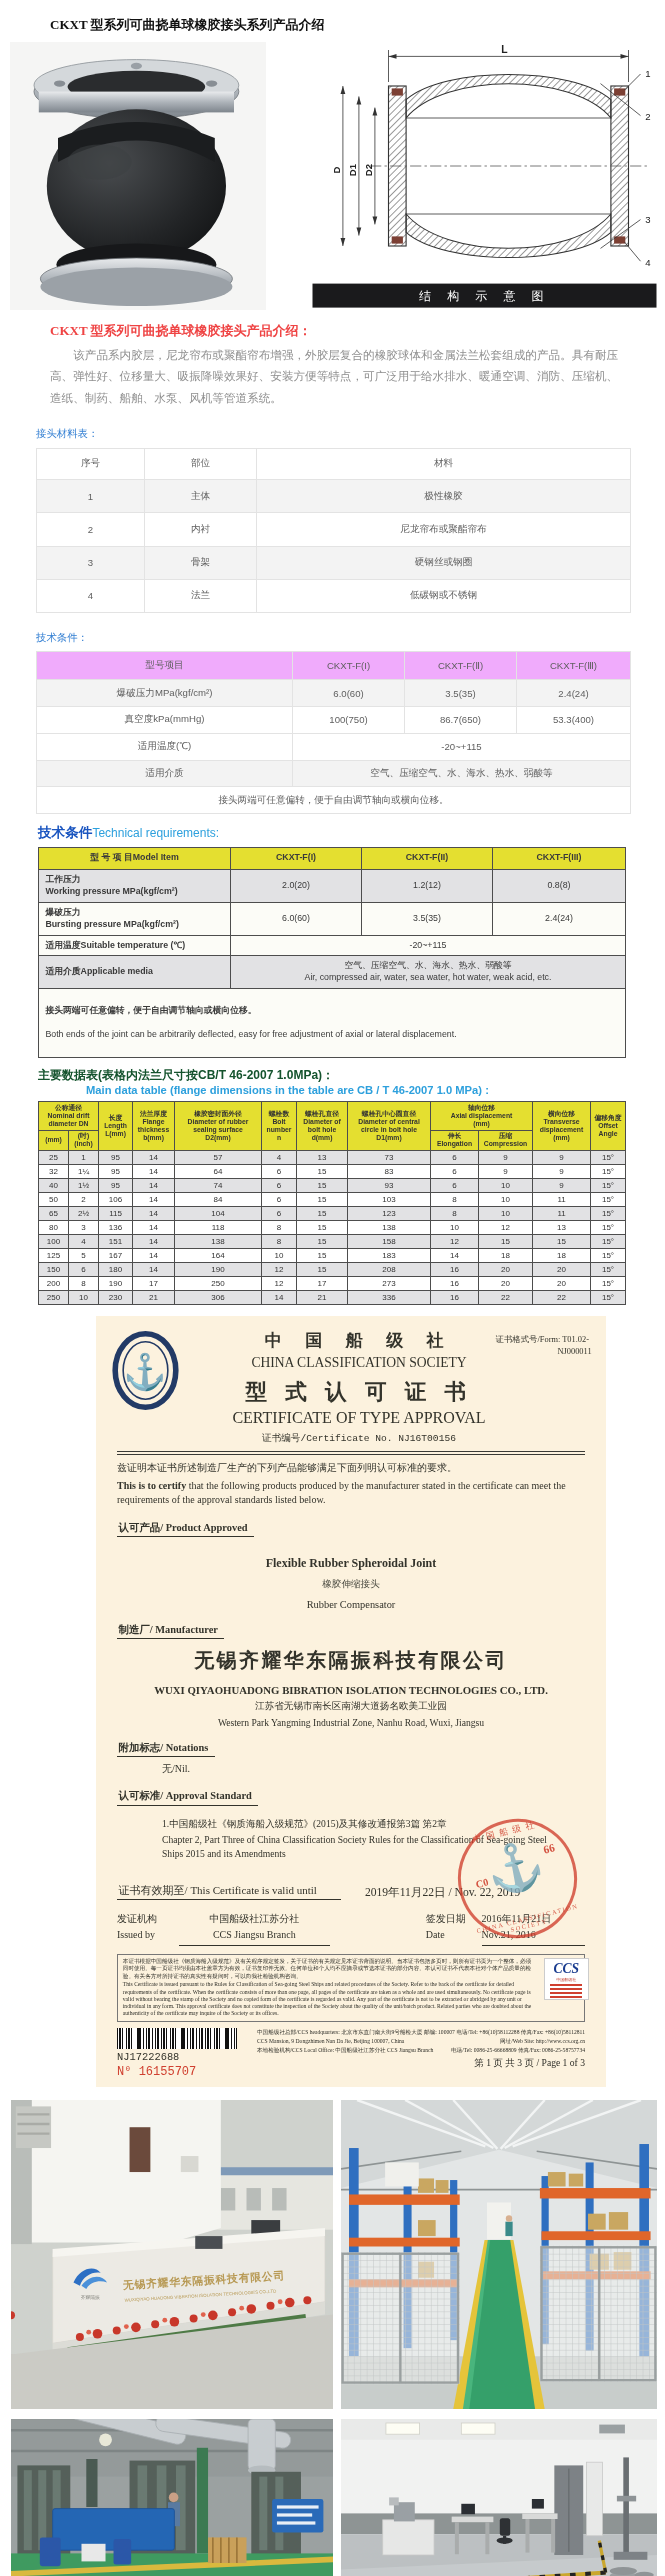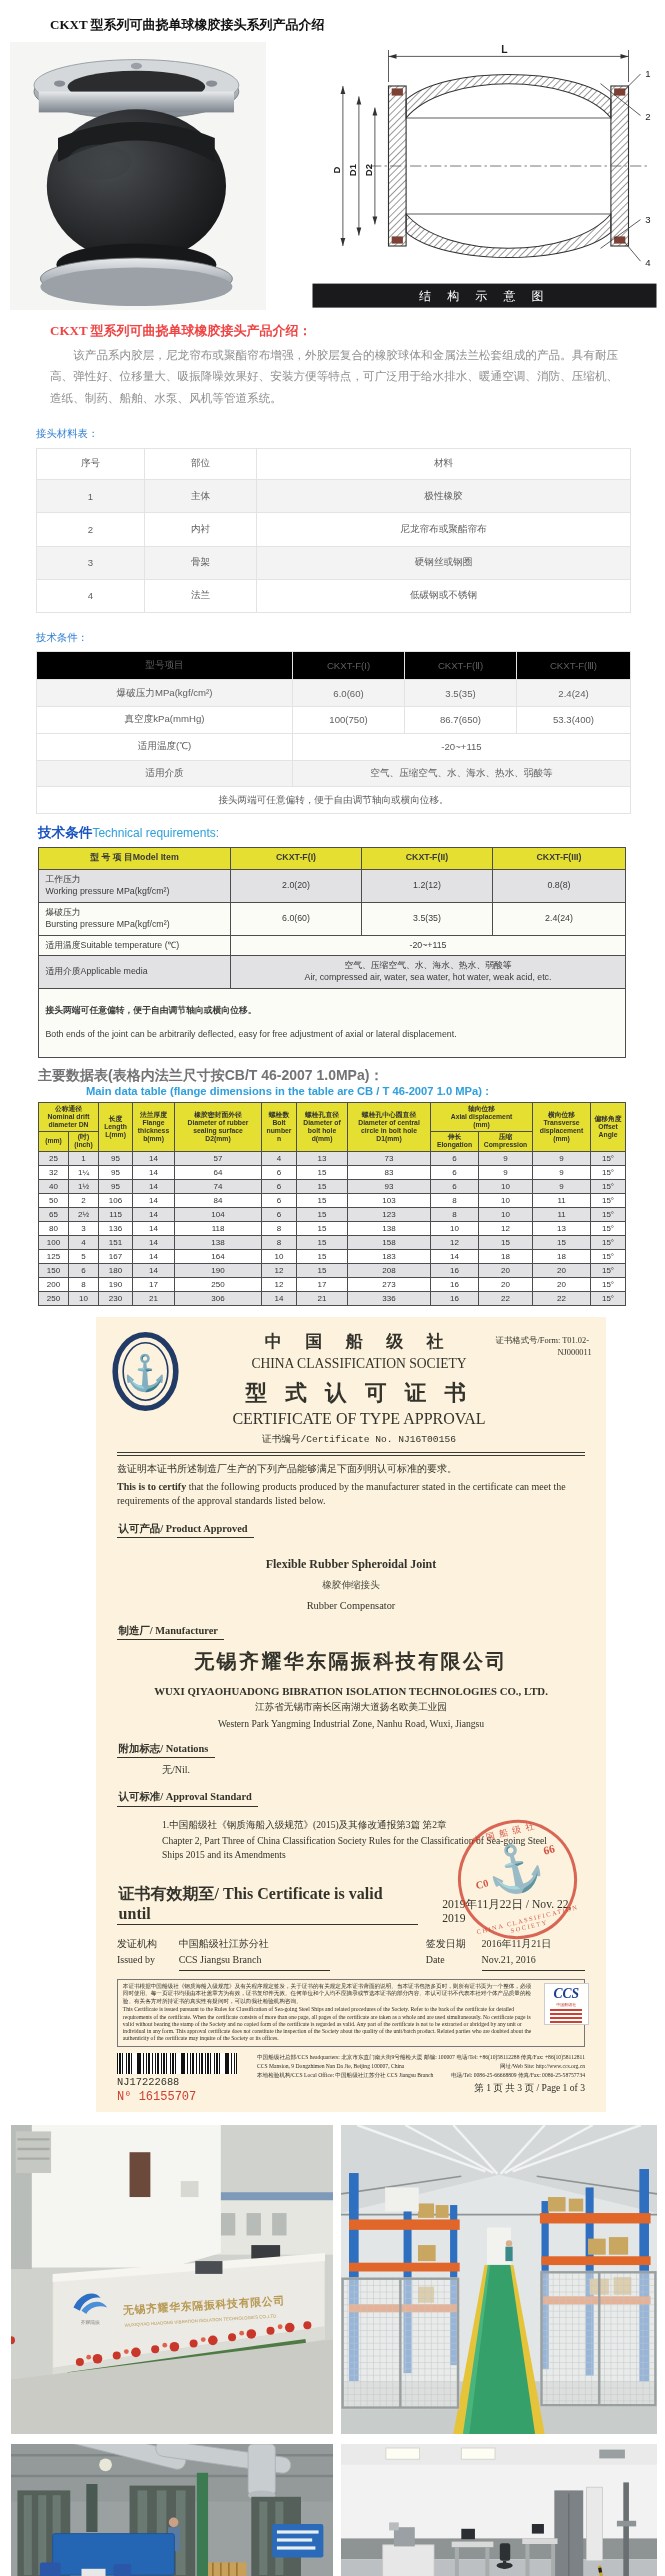--- a/index.html
+++ b/index.html
@@ -15,42 +15,42 @@
   .intro-heading{font-weight:bold;font-size:13px;color:#ef4444;}
   .intro-body{margin-top:4.8px;font-size:11.6px;line-height:21.6px;color:#8f8f8f;text-indent:2em;}
   
   .blue-label{margin:17.6px 0 0 36px;font-size:10.4px;color:#3580d3;}
   
   table.webtbl{border-collapse:collapse;margin:6.4px 0 0 36px;table-layout:fixed;}
   table.webtbl th,table.webtbl td{border:0.8px solid #e3e3e3;font-size:9.6px;color:#5f5f5f;text-align:center;font-weight:normal;white-space:pre-line;}
   table.mat th{padding:8.8px 3.2px;background:#fff;}
   table.mat td{padding:9.6px 3.2px;}
   table.mat tbody tr:nth-child(odd) td{background:#f3f3f3;}
-  table.tech1 th{padding:7.2px 3.2px;background:#000000;}
+  table.tech1 th{padding:7.2px 3.2px;background:#f0abfc;}
   table.tech1 td{padding:6.4px 3.2px;}
   table.tech1 tbody.a tr:nth-child(odd) td{background:#f3f3f3;}
   table.tech1 tbody.b tr:nth-child(even) td{background:#f3f3f3;}
   
   .bi-label{margin:9.6px 0 0 38px;}
   .bi-label .cn{font-size:13.6px;font-weight:bold;color:#1a55c0;}
   .bi-label .en{font-size:12px;color:#2da0dd;}
   
   table.scan{border-collapse:collapse;margin:4.8px 0 0 38px;table-layout:fixed;background:#fcfcf7;border:1.6px solid #4d4d4d;}
   table.scan th,table.scan td{border:0.8px solid #4d4d4d;font-size:8.8px;color:#3a3a3a;text-align:center;white-space:pre-line;line-height:1.35;}
   table.scan th{background:#e4df30;font-weight:bold;padding:4.8px 1.6px;}
   table.scan td{padding:4px 2.4px;}
-  table.scan td.lbl{text-align:left;padding-left:6.4px;font-weight:normal;}
+  table.scan td.lbl{text-align:left;padding-left:6.4px;font-weight:bold;}
   table.scan tbody.a tr:nth-child(odd) td{background:#e2e2e4;}
   table.scan tbody.b tr:nth-child(even) td{background:#e2e2e4;}
   table.scan td.note{text-align:left;padding:4px 6.4px;background:#fcfcf7 !important;}
   .note-cn{font-weight:bold;}
   .note-en{font-weight:normal;}
   
   .main-title{margin:9.6px 0 0 38px;}
-  .main-title .cn{font-size:14px;font-weight:bold;color:#737373;}
+  .main-title .cn{font-size:12px;font-weight:bold;color:#14532d;}
   .main-title .en{font-size:11.2px;font-weight:bold;color:#2da0dd;padding-left:48px;}
   
   table.maintbl{border-collapse:collapse;margin:4.8px 0 0 38px;width:588px;table-layout:fixed;border:1.6px solid #4d4d4d;}
   table.maintbl th{background:#e4df30;border:0.8px solid #4d4d4d;font-size:6.8px;line-height:1.2;font-weight:bold;color:#333;padding:1.6px 0.8px;white-space:pre-line;}
   table.maintbl td{border:0.8px solid #4d4d4d;font-size:8px;color:#333;text-align:center;padding:2px 0.8px;}
   table.maintbl tbody tr:nth-child(odd) td{background:#e2e2e4;}
   
   .cert{position:relative;margin:11.2px 0 0 96px;width:510px;box-sizing:border-box;background:#fcf2de;padding:13px 21px 8px;font-family:"Liberation Serif",serif;color:#33332b;}
   .cert-form{position:absolute;right:14.4px;top:17.6px;font-size:8.4px;line-height:1.5;text-align:left;width:96px;}
   .cert-emblem{position:absolute;left:16px;top:14.4px;}
@@ -68,25 +68,25 @@
   .prod-cn{font-size:13.6px;margin-top:8px;letter-spacing:1.6px;}
   .prod-en{font-size:12px;font-weight:bold;margin-top:19px;}
   .prod-cn2{font-size:9.6px;margin-top:6.4px;color:#4a4a40;}
   .prod-en2{font-size:10.4px;margin-top:8px;}
   .mfr-cn{font-size:20px;font-weight:bold;margin-top:8px;letter-spacing:2.4px;}
   .mfr-en{font-size:10.8px;font-weight:bold;margin-top:9.6px;}
   .addr{font-size:9.6px;margin-top:4px;}
   .nil{font-size:10px;margin:4.8px 0 0 45px;}
   .std{font-size:9.6px;margin:11.2px 0 0 45px;line-height:1.5;width:385px;}
   .valid-row{display:flex;align-items:flex-end;margin-top:21px;}
-  .valid-label{font-size:16px;font-weight:bold;border-bottom:0.8px solid #33332b;padding:0 24px 1.6px 1.6px;}
+  .valid-label{font-size:11px;font-weight:normal;border-bottom:0.8px solid #33332b;padding:0 24px 1.6px 1.6px;}
   .valid-value{font-size:11.6px;margin-left:24px;}
   .issued-row{display:flex;margin-top:11.2px;font-size:10px;line-height:1.6;}
   .issued-labels{width:62px;}
-  .issued-value{width:152px;border-bottom:0.8px solid #33332b;padding-bottom:1.6px;}
+  .issued-value{width:152px;border-bottom:0.8px solid #33332b;padding-bottom:1.6px;text-align:center;}
   .date-labels{width:56px;margin-left:96px;}
   .date-value{width:104px;border-bottom:0.8px solid #33332b;padding-bottom:1.6px;}
   .fineprint{position:relative;border:0.8px solid #777;margin-top:8px;padding:3.2px 51px 3.2px 4.8px;}
   .fine-cn{font-size:5.6px;line-height:7.2px;color:#2e2e28;}
   .fine-en{font-size:5.6px;line-height:7.2px;margin-top:1.6px;color:#2e2e28;}
   .ccs-badge{position:absolute;right:-4.8px;top:3.2px;width:43px;text-align:center;background:#fff;border:0.8px solid #ccc;padding:1.6px 0;}
   .ccs-badge .big{font-size:13.6px;font-weight:bold;font-style:italic;color:#1b3d8f;font-family:"Liberation Serif",serif;}
   .ccs-badge .sub{font-size:4px;color:#c23a2a;}
   .ccs-badge .red{margin:1.6px auto 0;width:32px;height:14.4px;background:repeating-linear-gradient(0deg,#d04030 0 2.4px,#fff 2.4px 4px);}
   .cert-footer{display:flex;margin-top:6.4px;}

